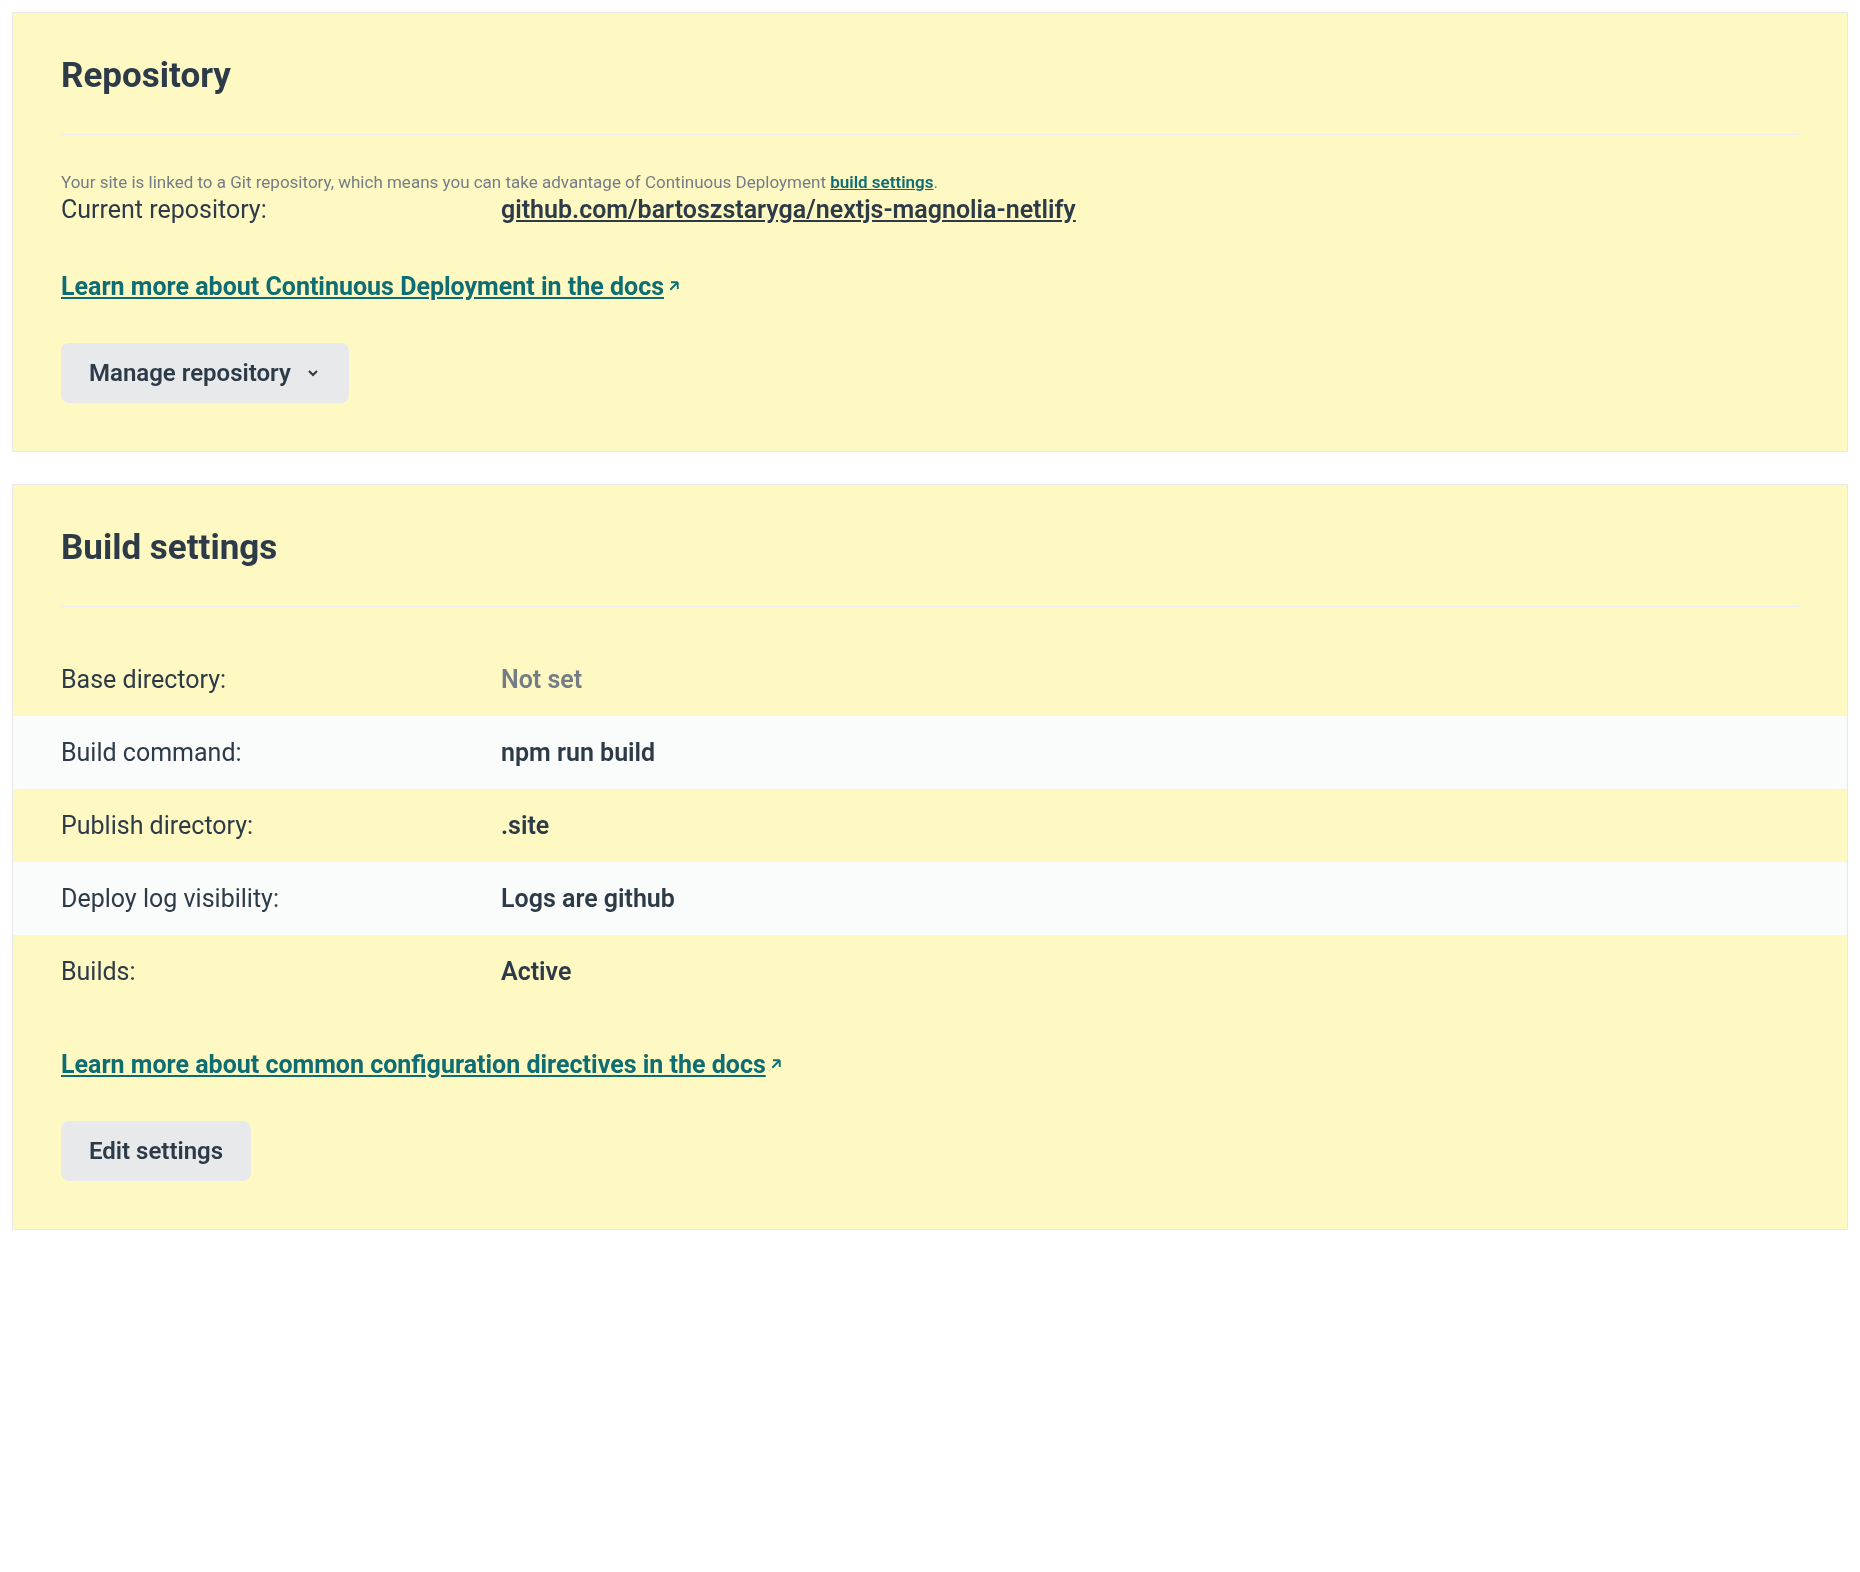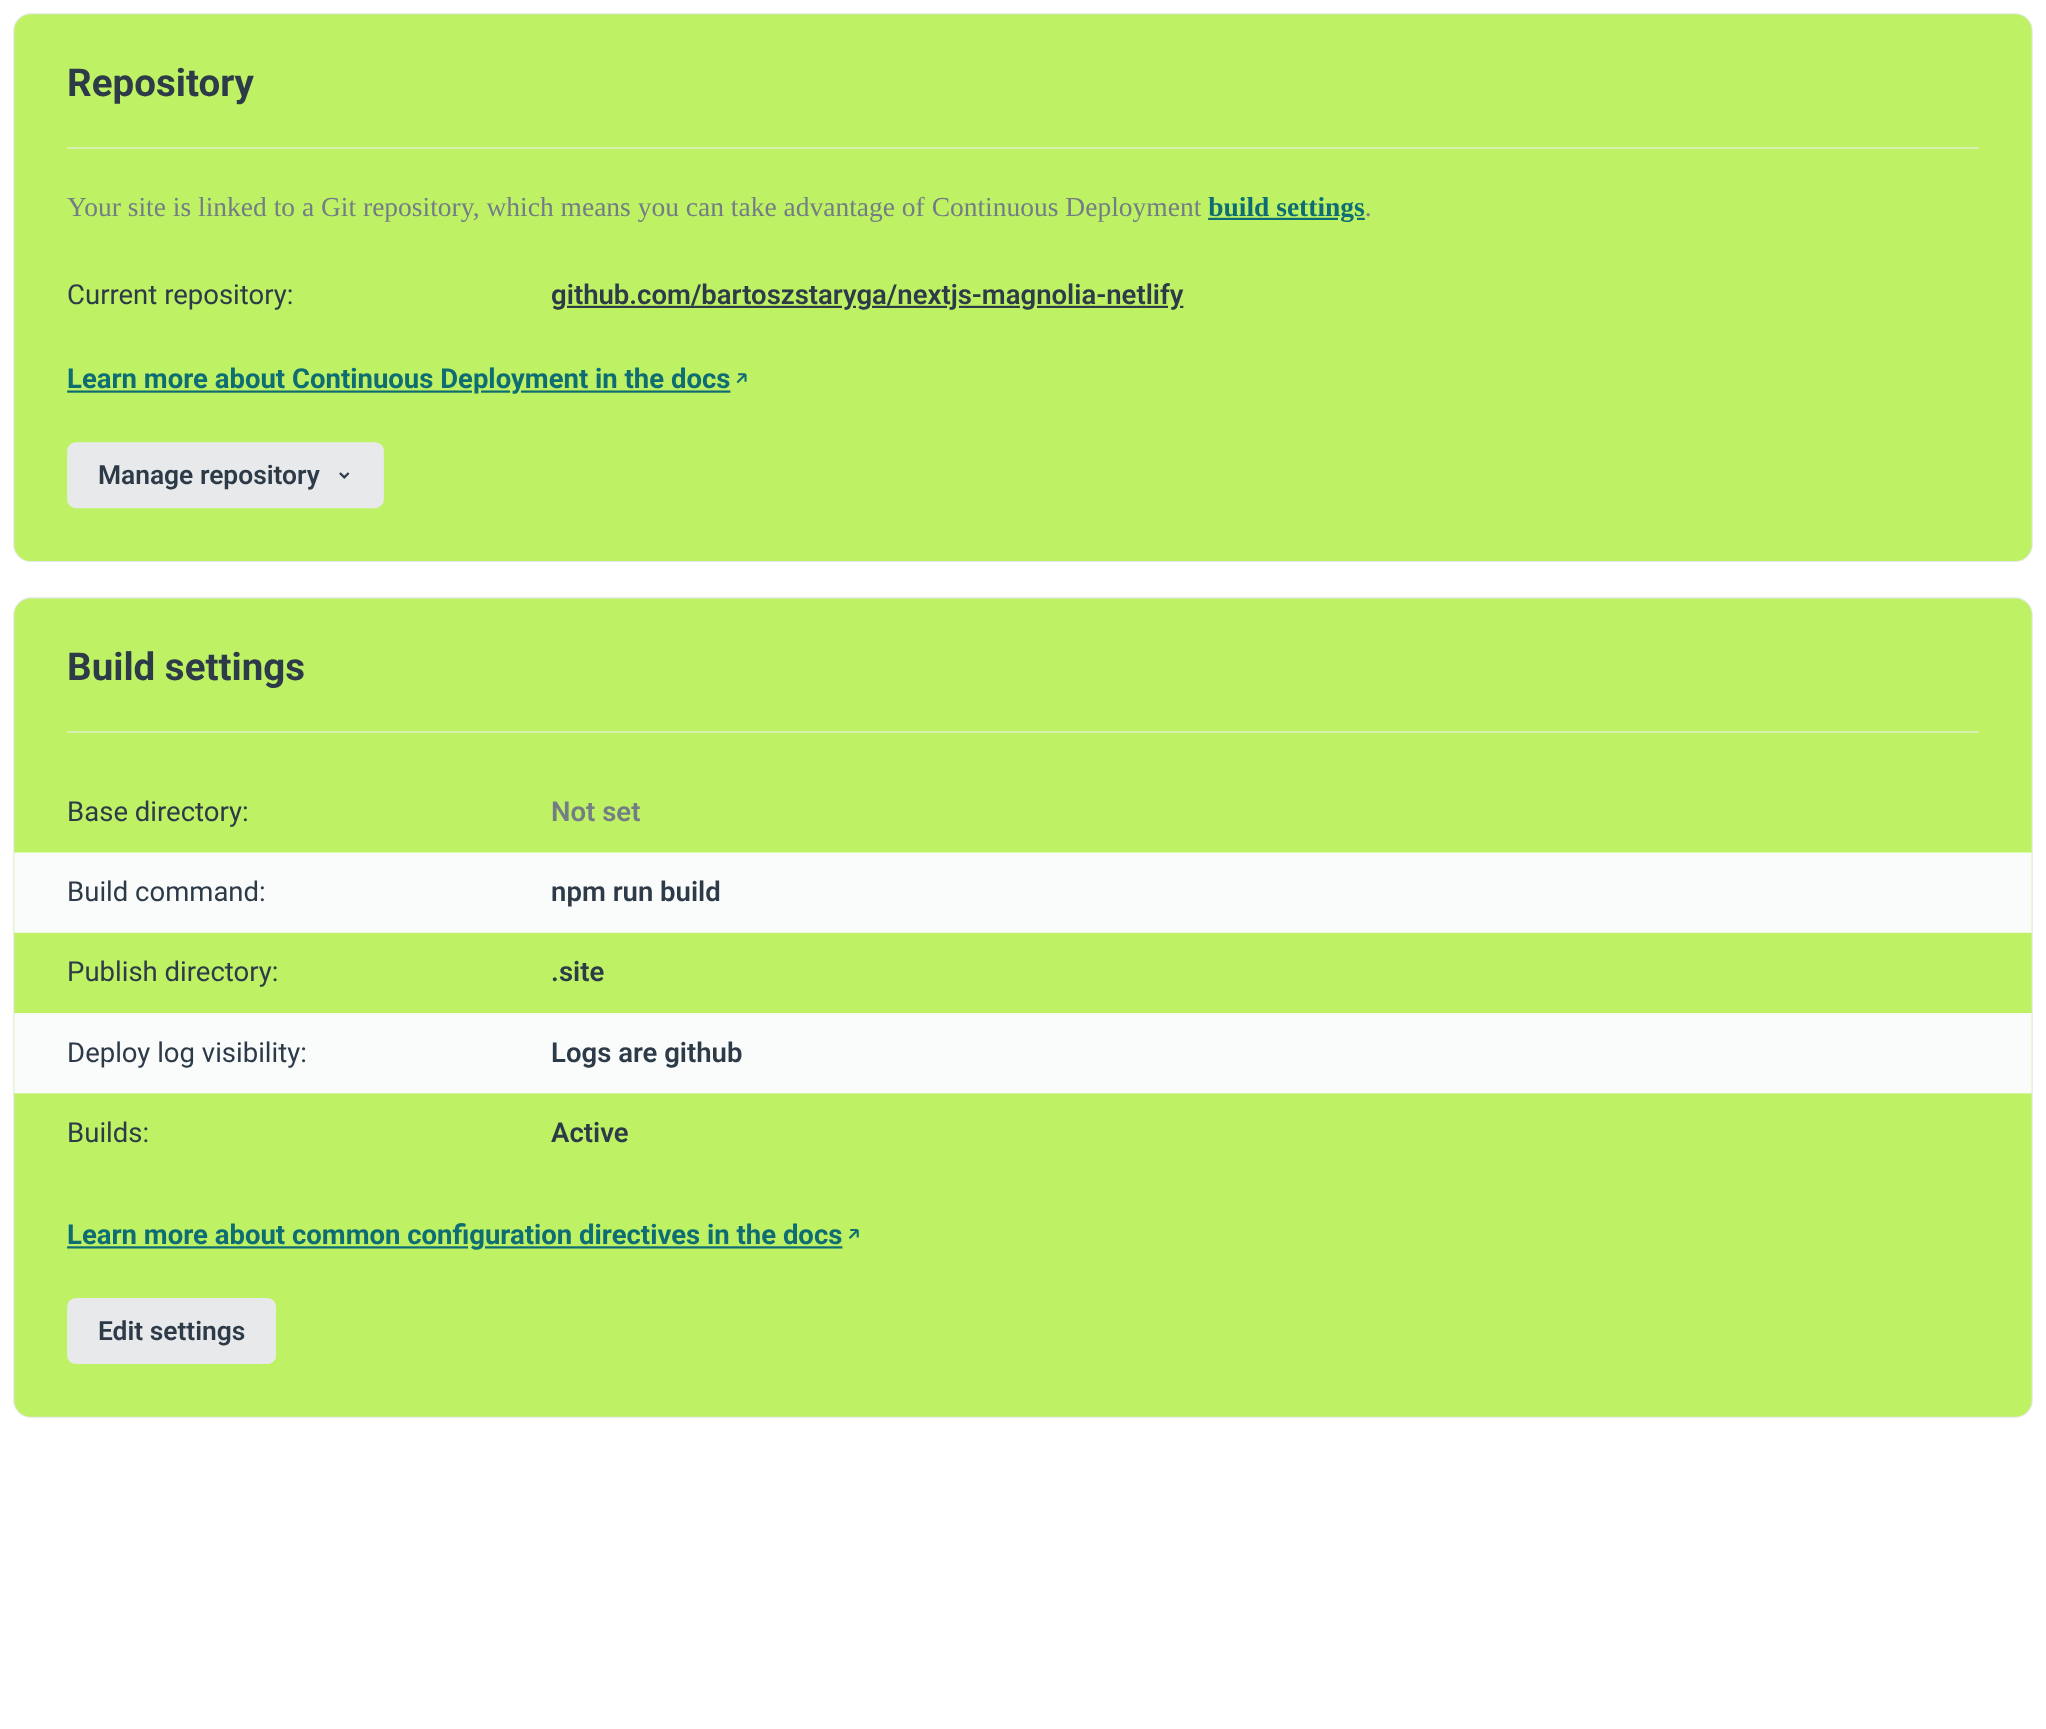--- a/index.html
+++ b/index.html
@@ -7,40 +7,38 @@
       padding: 0;
       box-sizing: border-box;
     }
     body {
       font-family: -apple-system, BlinkMacSystemFont, "Segoe UI", Roboto, Helvetica, Arial, sans-serif;
       background: #ffffff;
       padding: 12px;
       color: #2d3a48;
     }
     .card {
-      background: #bef264;
+      background: #fef9c3;
       border: 1px solid #e7e9eb;
-      border-radius: 16px;
+      border-radius: 1px;
       padding: 42px 48px 48px 48px;
       margin-bottom: 32px;
     }
     .card-title {
       font-size: 35px;
       font-weight: 700;
       color: #2d3a48;
       border-bottom: 1px solid #eceeef;
       padding-bottom: 38px;
       margin-bottom: 36px;
     }
     .description {
-      font-size: 25px;
+      font-size: 17px;
       color: #747d86;
       line-height: 1.4;
-      margin-bottom: 48px;
-      font-family: Liberation Serif, serif;
     }
     .inline-link {
       color: #0e6d73;
       font-weight: 600;
       text-decoration: underline;
     }
     .repo-row {
       display: flex;
       font-size: 25px;
       margin-bottom: 48px;

